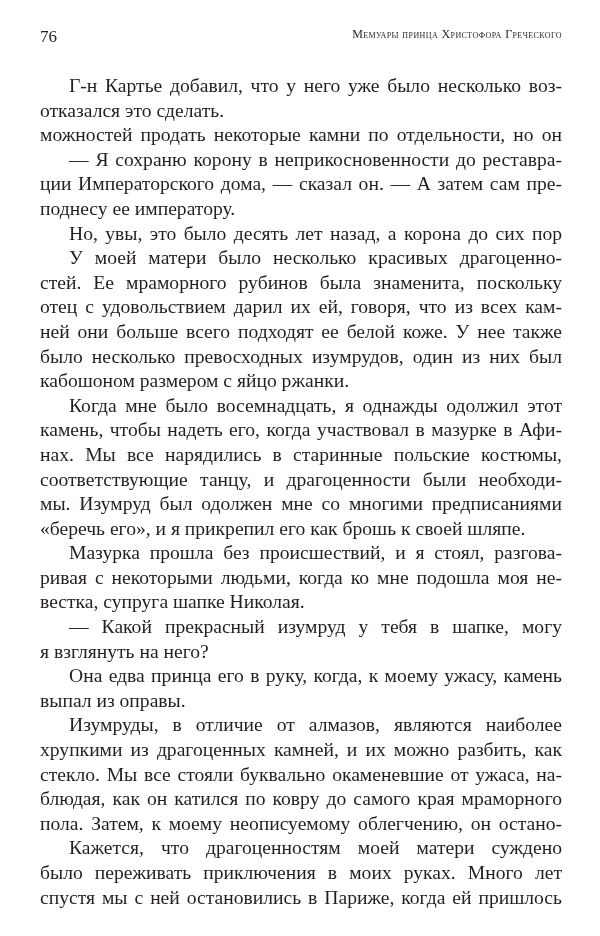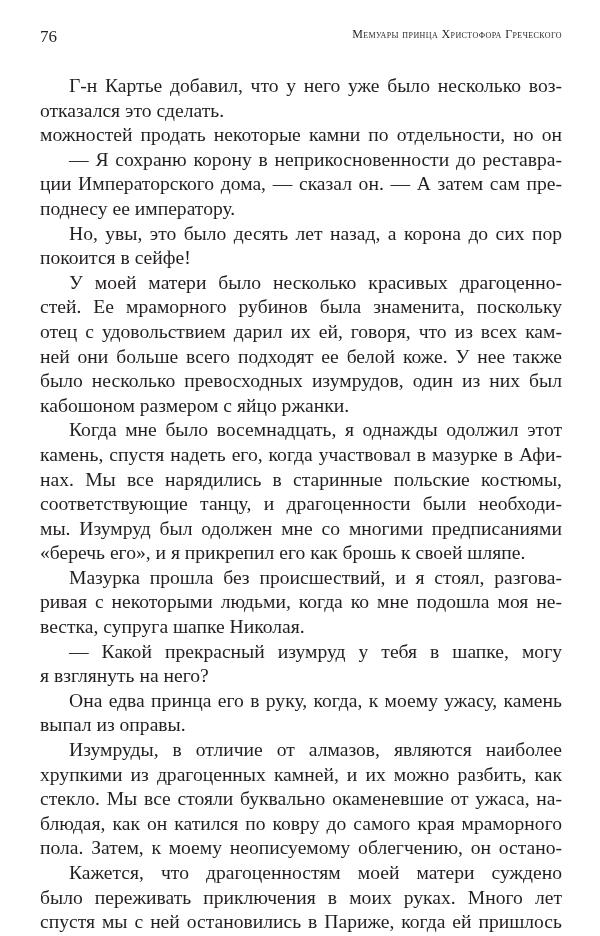--- a/index.html
+++ b/index.html
@@ -21,29 +21,28 @@
 </div>
 
 <div class="body" id="body-text">
     <span class="line indent">Г-н Картье добавил, что у него уже было несколько воз-</span>
     <span class="line last">отказался это сделать.</span>
     <span class="line">можностей продать некоторые камни по отдельности, но он</span>
     <span class="line indent">— Я сохраню корону в неприкосновенности до реставра-</span>
     <span class="line">ции Императорского дома, — сказал он. — А затем сам пре-</span>
     <span class="line last">поднесу ее императору.</span>
     <span class="line indent">Но, увы, это было десять лет назад, а корона до сих пор</span>
-    <span class="line last">покоится в сейфе!</span>
     <span class="line indent">У моей матери было несколько красивых драгоценно-</span>
     <span class="line">стей. Ее мраморного рубинов была знаменита, поскольку</span>
     <span class="line">отец с удовольствием дарил их ей, говоря, что из всех кам-</span>
     <span class="line">ней они больше всего подходят ее белой коже. У нее также</span>
     <span class="line">было несколько превосходных изумрудов, один из них был</span>
     <span class="line last">кабошоном размером с яйцо ржанки.</span>
     <span class="line indent">Когда мне было восемнадцать, я однажды одолжил этот</span>
-    <span class="line">камень, спустя надеть его, когда участвовал в мазурке в Афи-</span>
+    <span class="line">камень, чтобы надеть его, когда участвовал в мазурке в Афи-</span>
     <span class="line">нах. Мы все нарядились в старинные польские костюмы,</span>
     <span class="line">соответствующие танцу, и драгоценности были необходи-</span>
     <span class="line">мы. Изумруд был одолжен мне со многими предписаниями</span>
     <span class="line last">«беречь его», и я прикрепил его как брошь к своей шляпе.</span>
     <span class="line indent">Мазурка прошла без происшествий, и я стоял, разгова-</span>
     <span class="line">ривая с некоторыми людьми, когда ко мне подошла моя не-</span>
     <span class="line last">вестка, супруга шапке Николая.</span>
     <span class="line indent">— Какой прекрасный изумруд у тебя в шапке, могу</span>
     <span class="line last">я взглянуть на него?</span>
     <span class="line indent">Она едва принца его в руку, когда, к моему ужасу, камень</span>

